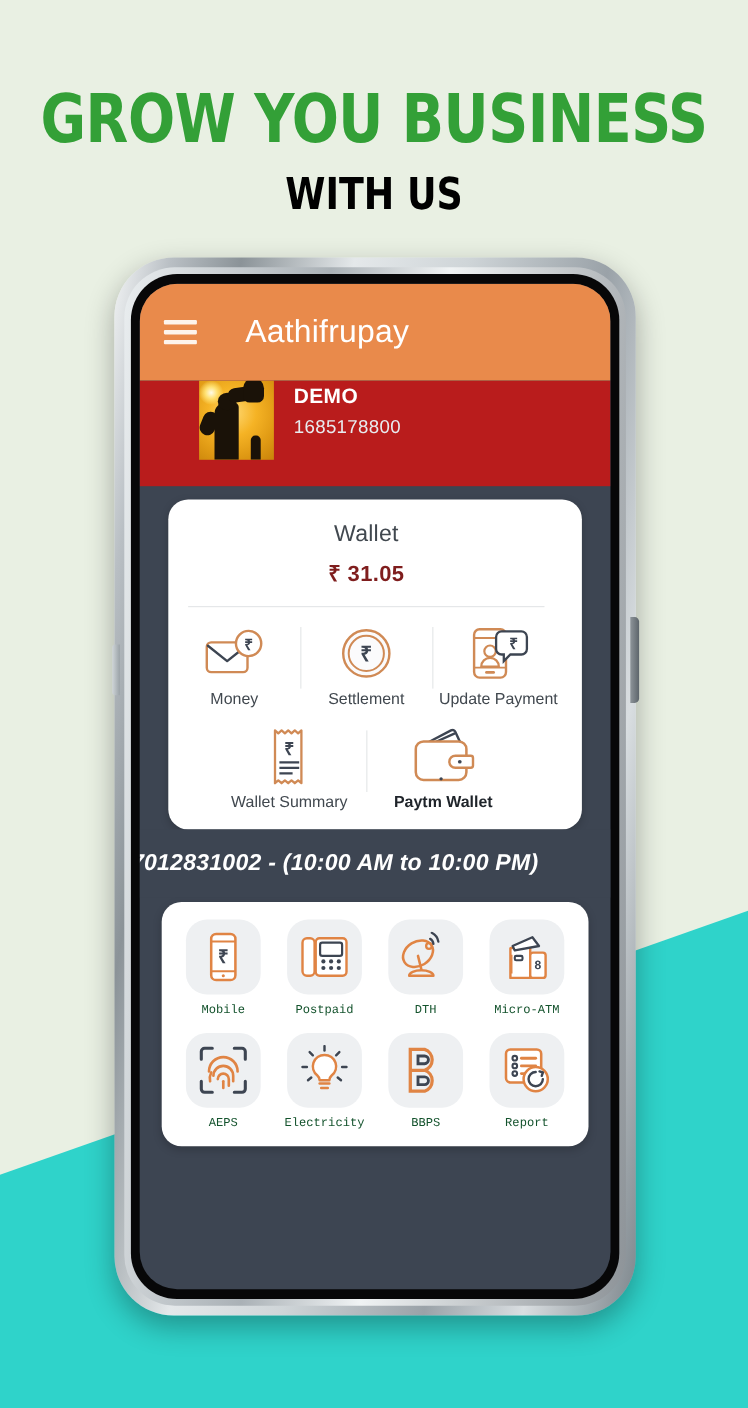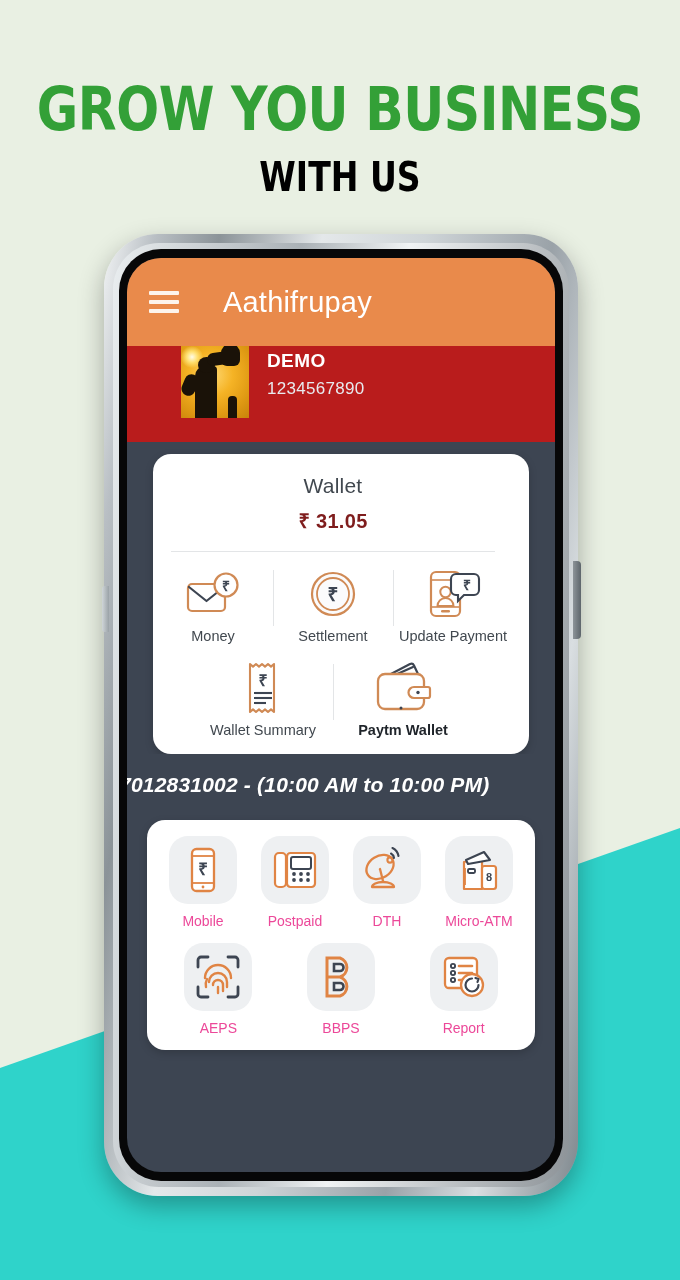--- a/index.html
+++ b/index.html
@@ -351,23 +351,24 @@
     width: 68px;
     height: 68px;
     border-radius: 19px;
     background: #eef0f2;
     display: flex;
     align-items: center;
     justify-content: center;
   }
   .svc-label {
     margin-top: 9px;
-    font-size: 14px;
-    color: #ec4899;
+    font-size: 11px;
+    color: #14532d;
     white-space: nowrap;
+    font-family: Liberation Mono, monospace;
   }
 
   svg { display: block; }
 </style>
 </head>
 <body>
 
 <div id="stage" style="background: rgb(233, 240, 227);">
 
   <svg id="teal-wedge" viewBox="0 0 680 1280" preserveAspectRatio="none">
@@ -402,21 +403,21 @@
           <div class="fig leg"></div>
           <div class="fig torso"></div>
           <div class="fig head"></div>
           <div class="fig arm"></div>
           <div class="fig child"></div>
           <div class="fig small"></div>
           <div class="glow"></div>
         </div>
         <div id="profile-text">
           <div id="profile-name">DEMO</div>
-          <div id="profile-phone">1234567890</div>
+          <div id="profile-phone">1685178800</div>
         </div>
       </div>
 
       <div id="wallet-card">
         <div id="wallet-title">Wallet</div>
         <div id="wallet-amount" style="color: #7f1d1d;">₹ 31.05</div>
         <div id="wallet-divider"></div>
 
         <div class="wallet-row row1">
 
@@ -570,20 +571,37 @@
                 <path d="M10 24 a13 13 0 0 1 26 0" fill="none" stroke="#e08444" stroke-width="2.4" stroke-linecap="round"></path>
                 <path d="M14 28 a9 9 0 0 1 18 0 v5" fill="none" stroke="#e08444" stroke-width="2.4" stroke-linecap="round"></path>
                 <path d="M18 31 a5 5 0 0 1 10 0 v6" fill="none" stroke="#e08444" stroke-width="2.4" stroke-linecap="round"></path>
                 <path d="M23 33 v6" fill="none" stroke="#e08444" stroke-width="2.4" stroke-linecap="round"></path>
                 <path d="M11 33 a12 12 0 0 1 1 -8" fill="none" stroke="#e08444" stroke-width="2.4" stroke-linecap="round"></path>
               </svg>
             </div>
             <div class="svc-label">AEPS</div>
           </div>
 
+          <div class="svc-item">
+            <div class="svc-tile">
+              <svg width="46" height="46" viewBox="0 0 46 46">
+                <path d="M23 9 a10.5 10.5 0 0 0 -6.5 18.8 c1.4 1.2 2 2.5 2.1 4.2 h8.8 c0.1 -1.7 0.7 -3 2.1 -4.2 A10.5 10.5 0 0 0 23 9 z" fill="#fff" stroke="#e08444" stroke-width="2.3" stroke-linejoin="round"></path>
+                <line x1="18.6" y1="35" x2="27.4" y2="35" stroke="#e08444" stroke-width="2.3" stroke-linecap="round"></line>
+                <line x1="20" y1="39" x2="26" y2="39" stroke="#e08444" stroke-width="2.3" stroke-linecap="round"></line>
+                <line x1="23" y1="1" x2="23" y2="5" stroke="#3d4552" stroke-width="2.2" stroke-linecap="round"></line>
+                <line x1="9.5" y1="6.5" x2="12.4" y2="9.4" stroke="#3d4552" stroke-width="2.2" stroke-linecap="round"></line>
+                <line x1="36.5" y1="6.5" x2="33.6" y2="9.4" stroke="#3d4552" stroke-width="2.2" stroke-linecap="round"></line>
+                <line x1="3" y1="20" x2="7" y2="20" stroke="#3d4552" stroke-width="2.2" stroke-linecap="round"></line>
+                <line x1="39" y1="20" x2="43" y2="20" stroke="#3d4552" stroke-width="2.2" stroke-linecap="round"></line>
+                <line x1="8" y1="32" x2="11" y2="29.5" stroke="#3d4552" stroke-width="2.2" stroke-linecap="round"></line>
+                <line x1="38" y1="32" x2="35" y2="29.5" stroke="#3d4552" stroke-width="2.2" stroke-linecap="round"></line>
+              </svg>
+            </div>
+            <div class="svc-label">Electricity</div>
+          </div>
 
           <div class="svc-item">
             <div class="svc-tile">
               <svg width="46" height="46" viewBox="0 0 46 46">
                 <path d="M9 4 h13 a10 10 0 0 1 0 19 h-13 z M9 23 h13 a10 10 0 0 1 0 19 h-13 z" fill="none" stroke="#e08444" stroke-width="3"></path>
                 <path d="M16 10 h6 a3.5 3.5 0 0 1 0 7 h-6 z" fill="none" stroke="#3d4552" stroke-width="2.6"></path>
                 <path d="M16 29 h6 a3.5 3.5 0 0 1 0 7 h-6 z" fill="none" stroke="#3d4552" stroke-width="2.6"></path>
               </svg>
             </div>
             <div class="svc-label">BBPS</div>

